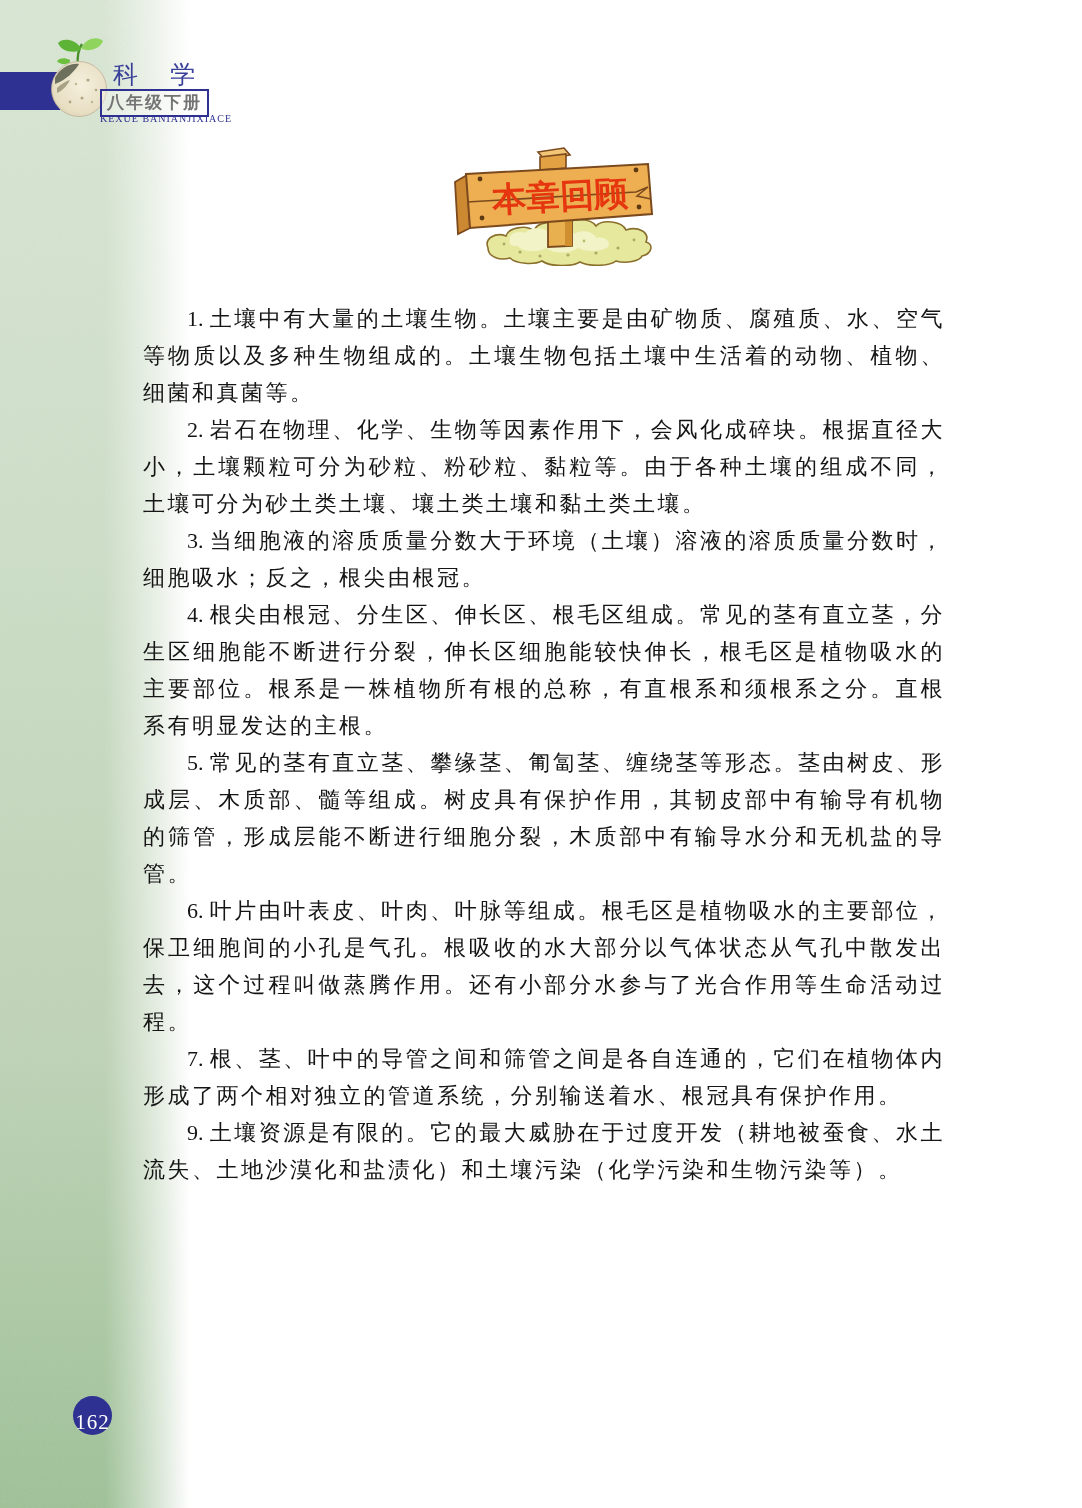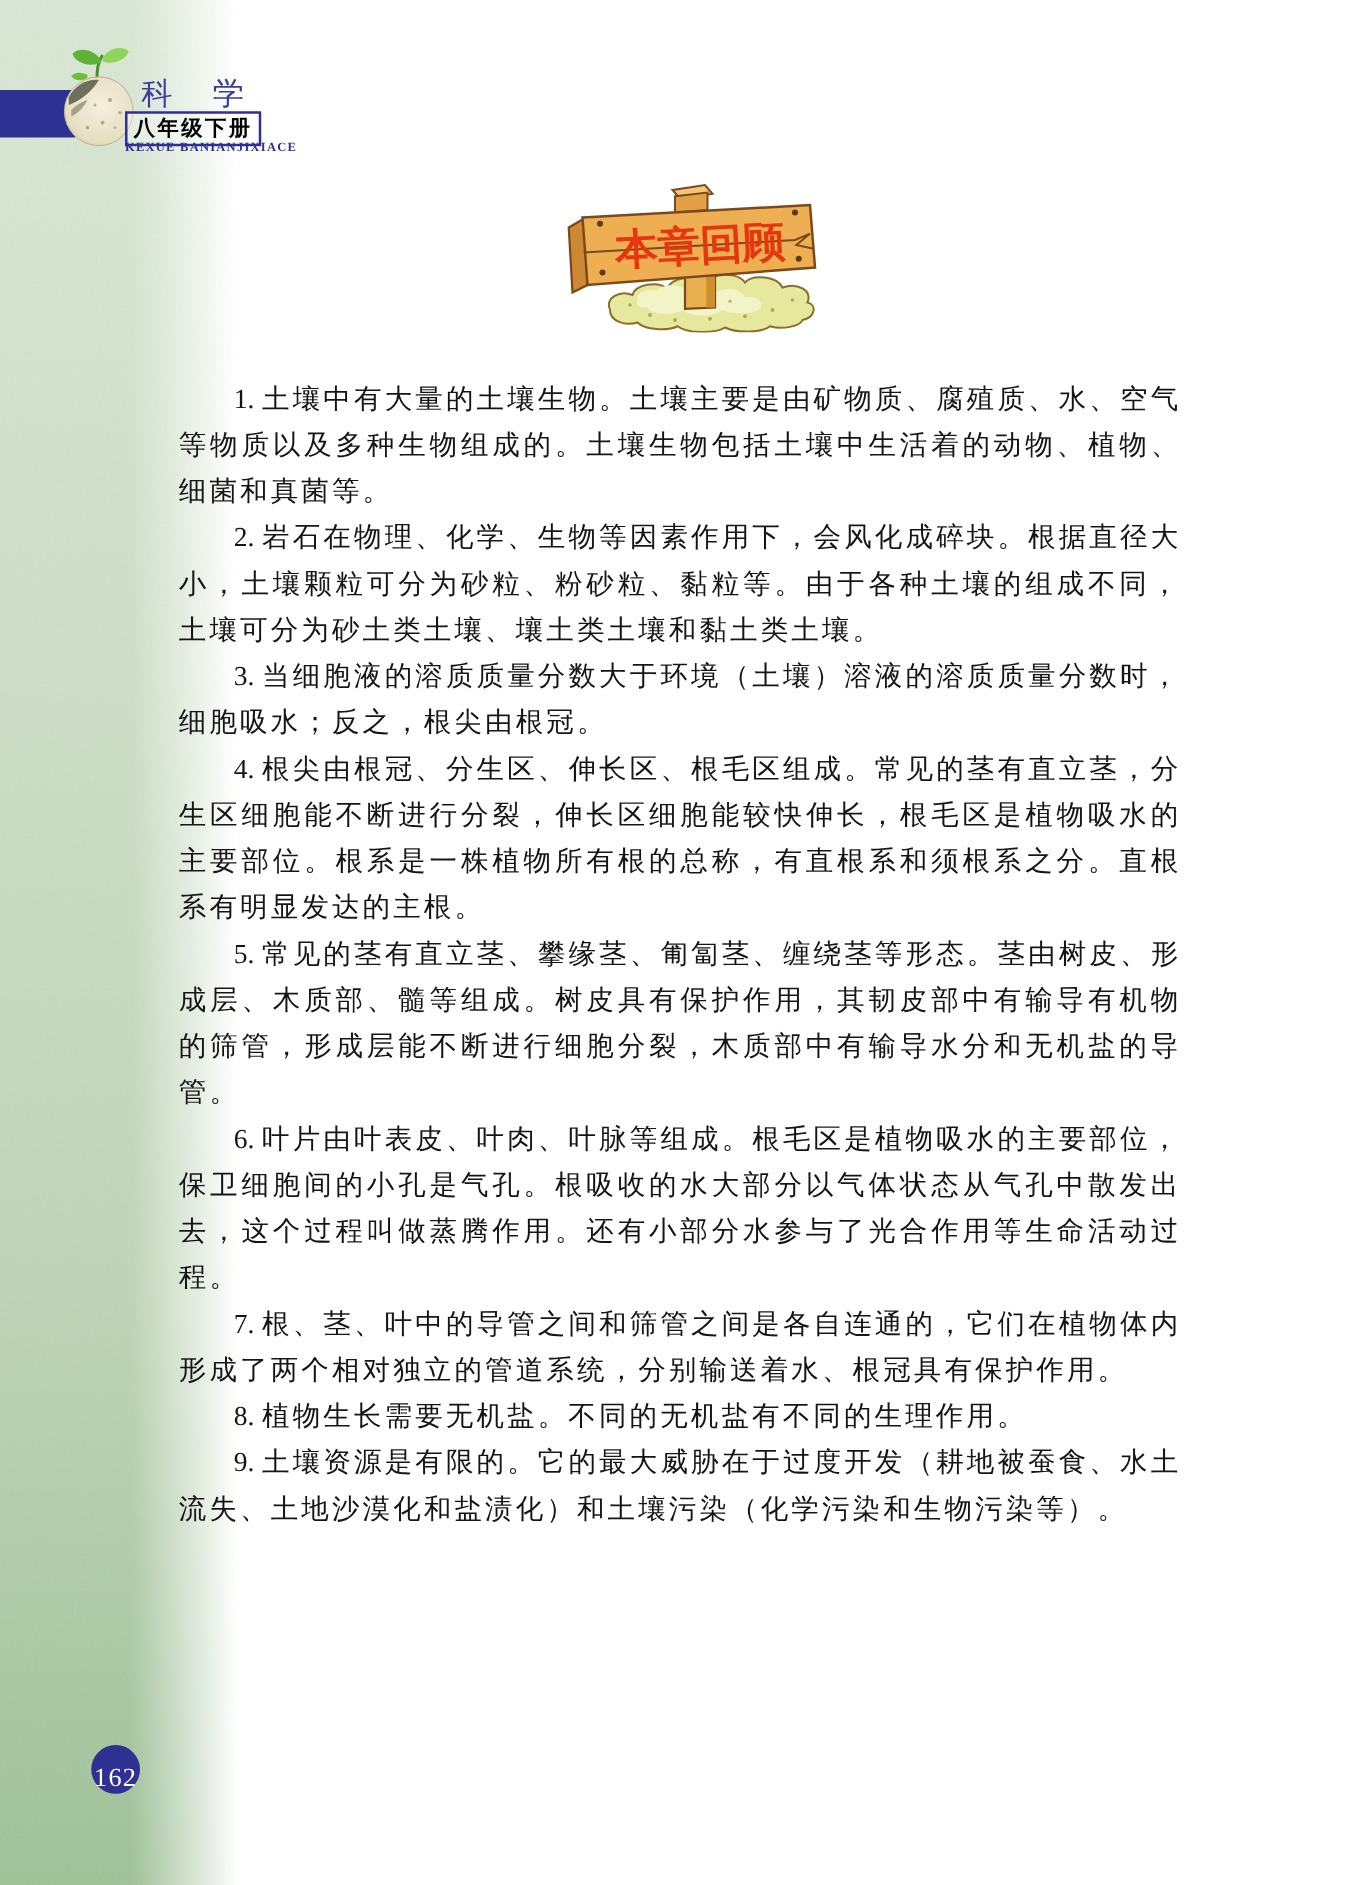--- a/index.html
+++ b/index.html
@@ -12,25 +12,25 @@
   .left-strip{position:absolute;left:0;top:0;width:190px;height:1508px;pointer-events:none;}
   
   .header-bar{position:absolute;left:0;top:72px;width:60px;height:38px;background:#2e3192;}
   .logo-globe{position:absolute;left:48px;top:36px;width:62px;height:84px;}
   .title-cn{
     position:absolute;left:113px;top:58px;font-size:25px;font-weight:normal;
     color:#39409a;letter-spacing:13px;white-space:nowrap;
   }
   .subtitle-box{
     position:absolute;left:100px;top:89px;border:2px solid #2e3192;
-    padding:0px 5px 1px 5px;font-size:17px;font-weight:bold;color:#000000;
+    padding:0px 5px 1px 5px;font-size:17px;font-weight:bold;color:#737373;
     letter-spacing:2px;background:rgba(255,255,255,0.35);white-space:nowrap;
   }
   .romanized{
-    position:absolute;left:100px;top:113px;font-size:10px;font-weight:bold;
+    position:absolute;left:100px;top:113px;font-size:10px;font-weight:normal;
     color:#2e3192;letter-spacing:1px;white-space:nowrap;
   }
   
   .sign{position:absolute;left:450px;top:144px;width:226px;height:122px;}
   
   .content{
     position:absolute;left:143px;top:300px;width:802px;
     font-size:22px;line-height:37px;color:#151515;
     text-align:justify;letter-spacing:2.5px;
   }
@@ -145,19 +145,18 @@
 </svg>
 
 <div class="content">
   <p><span class="num">1.</span><span>土壤中有大量的土壤生物。土壤主要是由矿物质、腐殖质、水、空气等物质以及多种生物组成的。土壤生物包括土壤中生活着的动物、植物、细菌和真菌等。</span></p>
   <p><span class="num">2.</span><span>岩石在物理、化学、生物等因素作用下，会风化成碎块。根据直径大小，土壤颗粒可分为砂粒、粉砂粒、黏粒等。由于各种土壤的组成不同，土壤可分为砂土类土壤、壤土类土壤和黏土类土壤。</span></p>
   <p><span class="num">3.</span><span>当细胞液的溶质质量分数大于环境（土壤）溶液的溶质质量分数时，细胞吸水；反之，根尖由根冠。</span></p>
   <p><span class="num">4.</span><span>根尖由根冠、分生区、伸长区、根毛区组成。常见的茎有直立茎，分生区细胞能不断进行分裂，伸长区细胞能较快伸长，根毛区是植物吸水的主要部位。根系是一株植物所有根的总称，有直根系和须根系之分。直根系有明显发达的主根。</span></p>
   <p><span class="num">5.</span><span>常见的茎有直立茎、攀缘茎、匍匐茎、缠绕茎等形态。茎由树皮、形成层、木质部、髓等组成。树皮具有保护作用，其韧皮部中有输导有机物的筛管，形成层能不断进行细胞分裂，木质部中有输导水分和无机盐的导管。</span></p>
   <p><span class="num">6.</span><span>叶片由叶表皮、叶肉、叶脉等组成。根毛区是植物吸水的主要部位，保卫细胞间的小孔是气孔。根吸收的水大部分以气体状态从气孔中散发出去，这个过程叫做蒸腾作用。还有小部分水参与了光合作用等生命活动过程。</span></p>
   <p><span class="num">7.</span><span>根、茎、叶中的导管之间和筛管之间是各自连通的，它们在植物体内形成了两个相对独立的管道系统，分别输送着水、根冠具有保护作用。</span></p>
-  <p><span class="num">8.</span><span>植物生长需要无机盐。不同的无机盐有不同的生理作用。</span></p>
   <p><span class="num">9.</span><span>土壤资源是有限的。它的最大威胁在于过度开发（耕地被蚕食、水土流失、土地沙漠化和盐渍化）和土壤污染（化学污染和生物污染等）。</span></p>
 </div>
 
 <div class="page-badge">
   <span>162</span>
 </div>
 
 </body></html>

